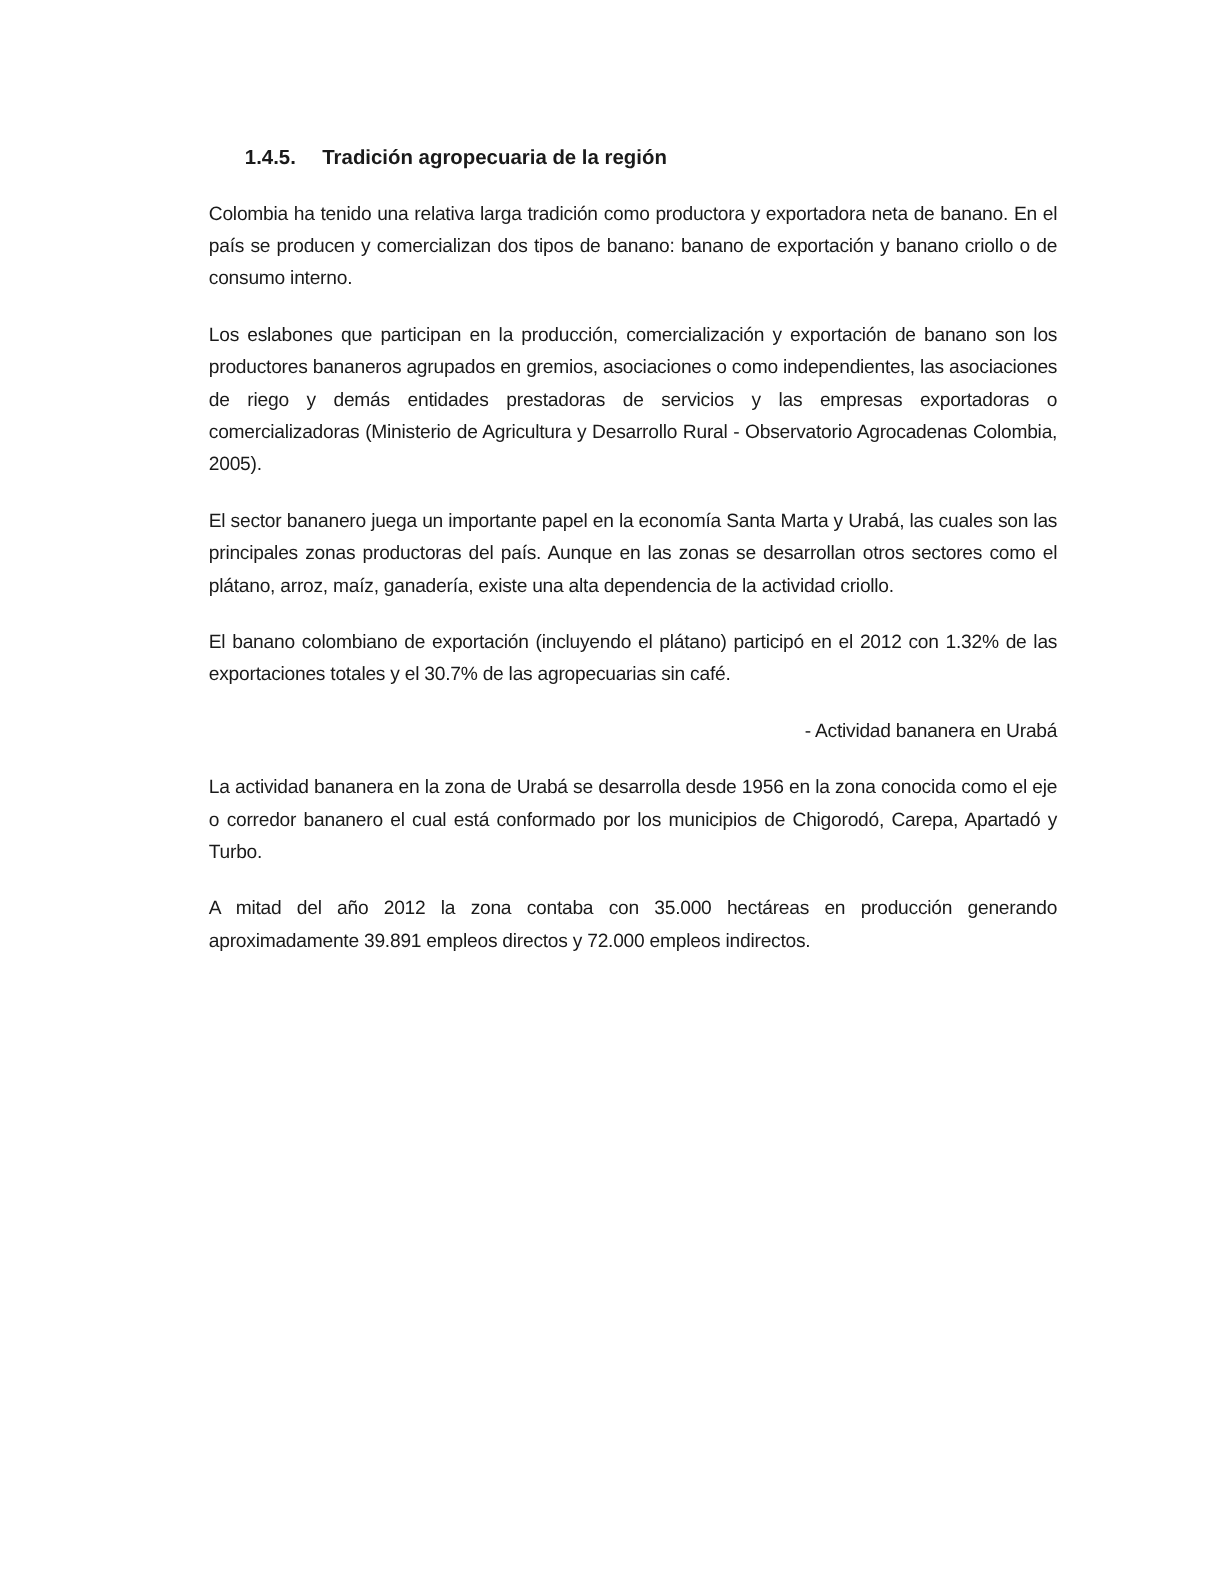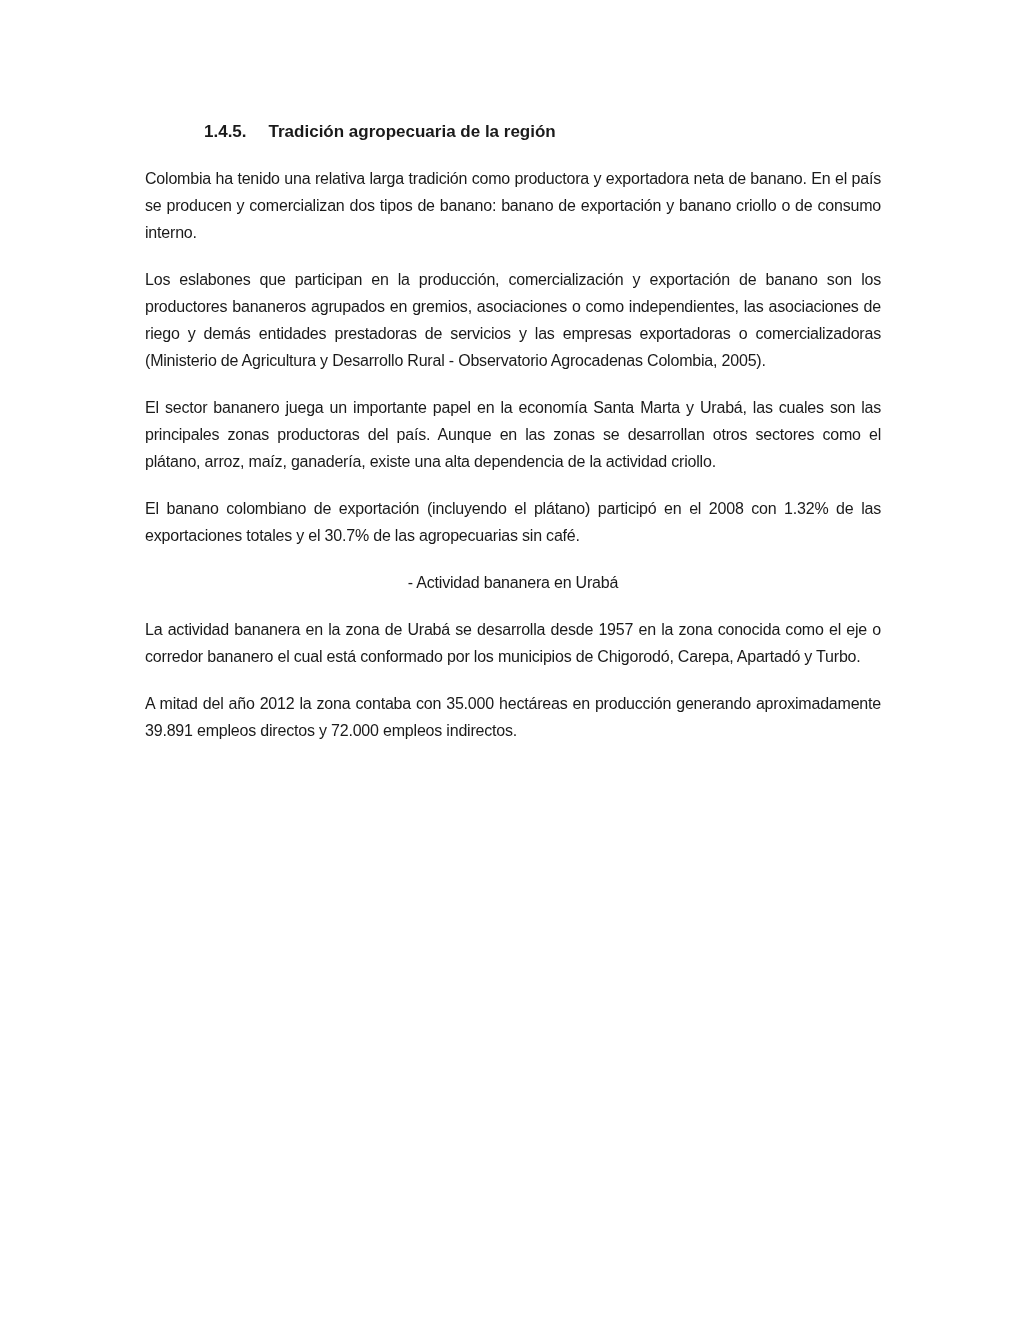--- a/index.html
+++ b/index.html
@@ -36,42 +36,43 @@
     margin-right: 22px;
   }
 
   .doc-paragraph {
     font-size: 16px;
     line-height: 27px;
     letter-spacing: -0.2px;
     text-align: justify;
     margin-bottom: 20px;
     color: #1a1a1a;
+    margin-left: 29px;
   }
 
   .doc-paragraph.single-line {
-    text-align: center;
+    text-align: right;
   }
 </style>
 </head>
 <body>
 
 <main class="page">
 
   <h3 class="doc-heading">
     <span class="heading-number">1.4.5.</span><span class="heading-title">Tradición agropecuaria de la región</span>
   </h3>
 
   <p class="doc-paragraph">Colombia ha tenido una relativa larga tradición como productora y exportadora neta de banano. En el país se producen y comercializan dos tipos de banano: banano de exportación y banano criollo o de consumo interno.</p>
 
   <p class="doc-paragraph">Los eslabones que participan en la producción, comercialización y exportación de banano son los productores bananeros agrupados en gremios, asociaciones o como independientes, las asociaciones de riego y demás entidades prestadoras de servicios y las empresas exportadoras o comercializadoras (Ministerio de Agricultura y Desarrollo Rural - Observatorio Agrocadenas Colombia, 2005).</p>
 
   <p class="doc-paragraph">El sector bananero juega un importante papel en la economía Santa Marta y Urabá, las cuales son las principales zonas productoras del país. Aunque en las zonas se desarrollan otros sectores como el plátano, arroz, maíz, ganadería, existe una alta dependencia de la actividad criollo.</p>
 
-  <p class="doc-paragraph">El banano colombiano de exportación (incluyendo el plátano) participó en el 2008 con 1.32% de las exportaciones totales y el 30.7% de las agropecuarias sin café.</p>
+  <p class="doc-paragraph">El banano colombiano de exportación (incluyendo el plátano) participó en el 2012 con 1.32% de las exportaciones totales y el 30.7% de las agropecuarias sin café.</p>
 
   <p class="doc-paragraph single-line">- Actividad bananera en Urabá</p>
 
-  <p class="doc-paragraph">La actividad bananera en la zona de Urabá se desarrolla desde 1957 en la zona conocida como el eje o corredor bananero el cual está conformado por los municipios de Chigorodó, Carepa, Apartadó y Turbo.</p>
+  <p class="doc-paragraph">La actividad bananera en la zona de Urabá se desarrolla desde 1956 en la zona conocida como el eje o corredor bananero el cual está conformado por los municipios de Chigorodó, Carepa, Apartadó y Turbo.</p>
 
   <p class="doc-paragraph">A mitad del año 2012 la zona contaba con 35.000 hectáreas en producción generando aproximadamente 39.891 empleos directos y 72.000 empleos indirectos.</p>
 
 </main>
 
 </body></html>

